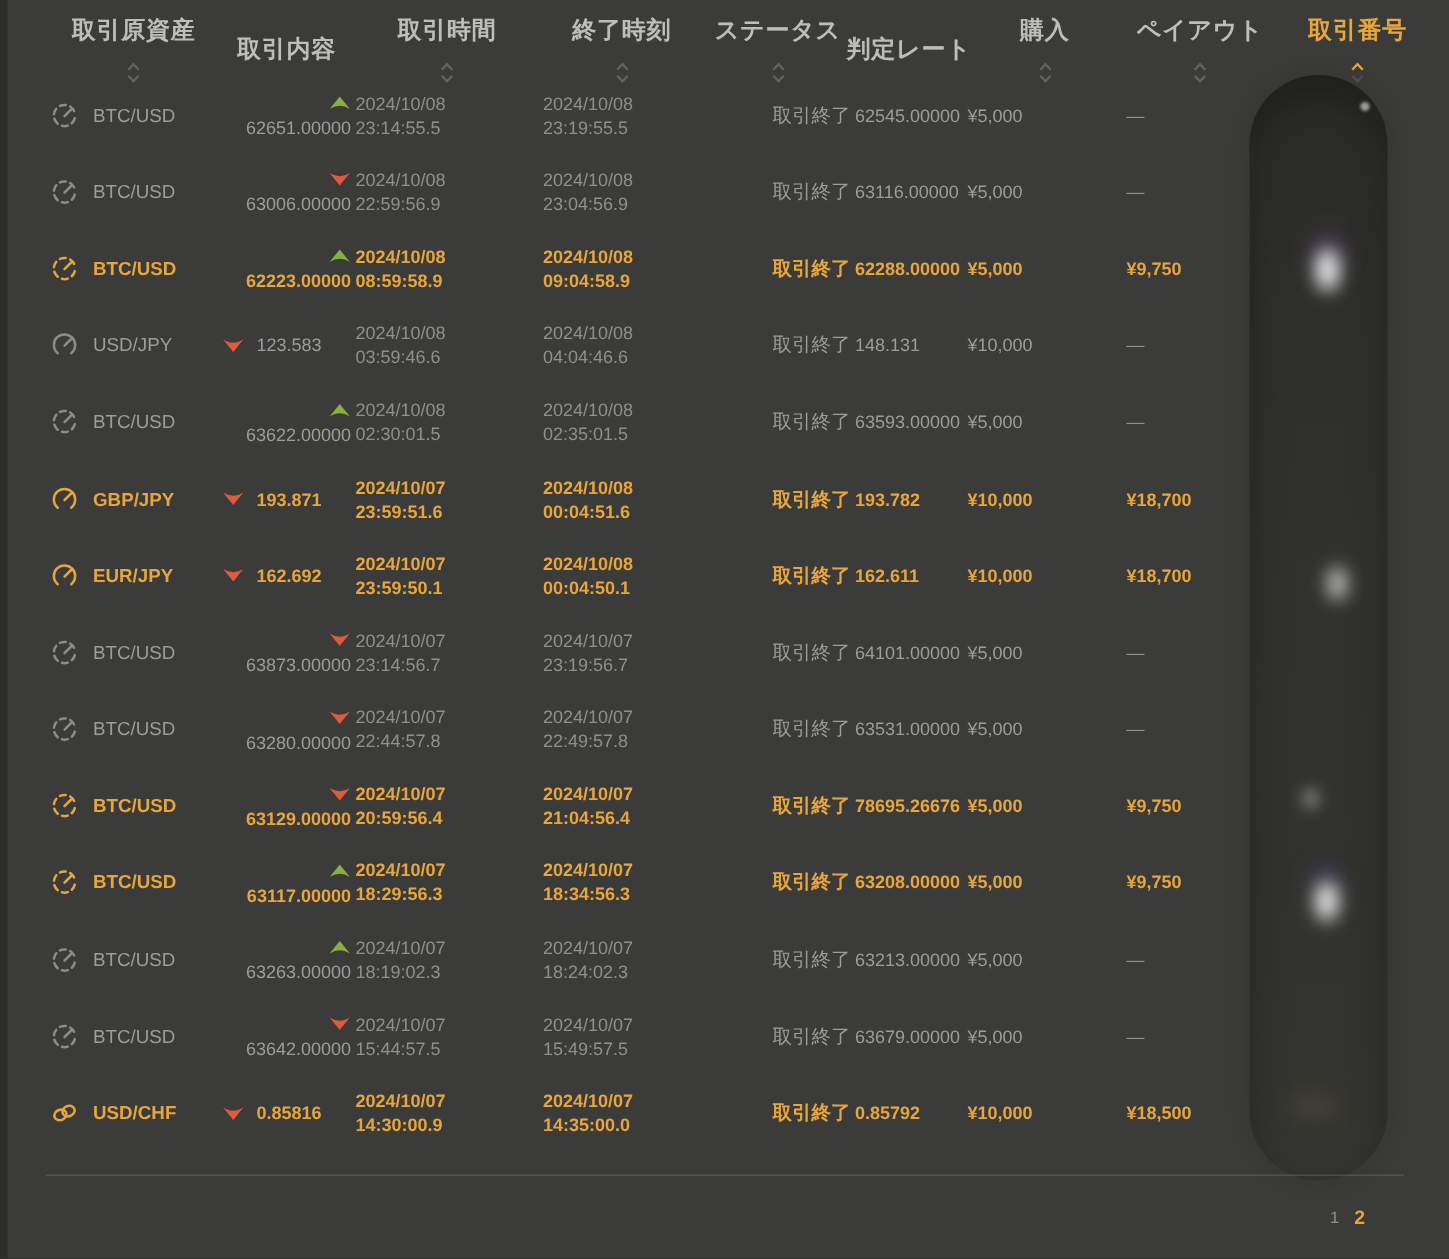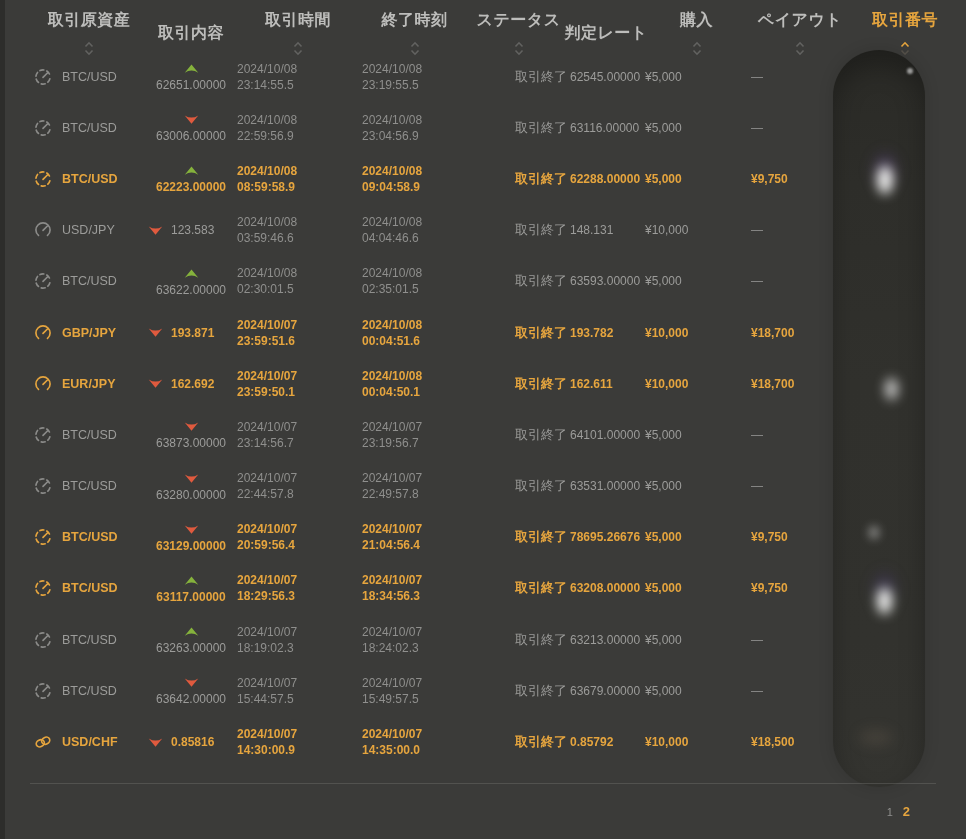--- a/index.html
+++ b/index.html
@@ -32,21 +32,21 @@
 
   .tr { height:51.2px; color:#9c9c9a; font-size:12px; cursor:pointer; }
   .tr.win { color:#e6a53e; font-weight:700; }
   .td { padding-left:3px; white-space:nowrap; }
 
   .td-asset { display:flex; align-items:center; gap:9px; font-size:12.5px; }
   .asset-icon { display:inline-flex; color:#8b8b89; }
   .tr.win .asset-icon { color:#e6a53e; }
 
   .td-content { display:flex; align-items:center; gap:8px; }
-  .td-content.stacked { flex-direction:column; align-items:center; gap:0; }
+  .td-content.stacked { flex-direction:column; align-items:flex-end; gap:0; }
   .td-content.stacked .dir { margin-bottom:4px; margin-top:2px; }
   .dir { display:inline-flex; line-height:0; }
   .dir.up   svg path { fill:#85b23c; }
   .dir.down svg path { fill:#e05a3e; }
 
   .dcell .line { display:block; line-height:16px; }
   .tr .dcell { color:#8f8f8d; }
   .tr.win .dcell { color:#e6a53e; }
   .td-status { font-size:13px;text-align:right; }
   .td-payout.dash { color:#8f8f8d; }

